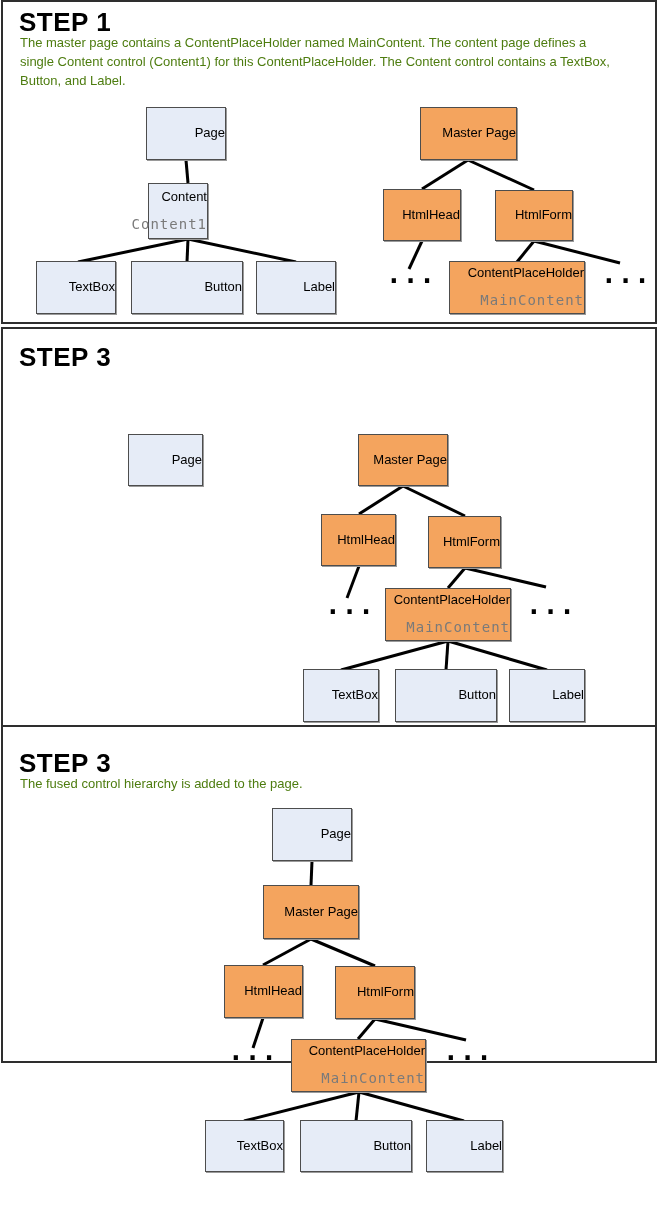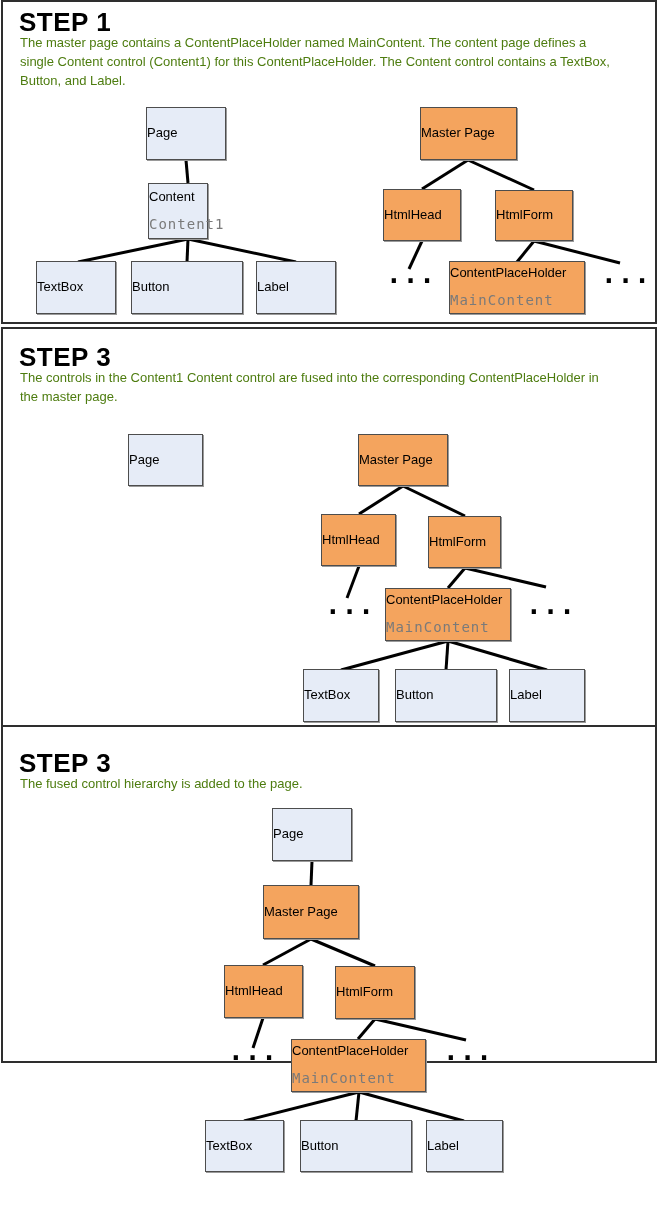--- a/index.html
+++ b/index.html
@@ -26,21 +26,21 @@
     font-size:26px;font-weight:bold;letter-spacing:0.5px;color:#000;
   }
   .desc{
     position:absolute;left:17px;width:598px;
     font-size:13px;line-height:19px;color:#4d7c0f;
   }
   .connectors{position:absolute;left:0;top:0;pointer-events:none;}
   .connectors line{stroke:var(--line);stroke-width:3;}
   .node{
     position:absolute;display:flex;flex-direction:column;
-    align-items:flex-start;justify-content:center;
+    align-items:flex-end;justify-content:center;
     border:1px solid var(--box-border);
     box-shadow:1px 1px 0 #9a9a9a;
     font-size:13px;color:#000;text-align:center;line-height:1.25;
   }
   .node.blue{background:var(--blue-box);}
   .node.orange{background:var(--orange-box);}
   .sublabel{
     font-family:"DejaVu Sans Mono","Liberation Mono",monospace;
     font-size:14px;color:var(--sublabel);letter-spacing:1px;margin-top:11px;
   }
@@ -102,21 +102,20 @@
       <span>ContentPlaceHolder</span>
       <span class="sublabel">MainContent</span>
     </div>
 
     <div class="dots" style="left:383px;top:261px">...</div>
     <div class="dots" style="left:598px;top:261px">...</div>
   </section>
 
   <section class="panel panel-2">
     <h2 class="title" style="top:13px">STEP 3</h2>
-    <p class="desc" style="top:39px">The controls in the Content1 Content control are fused into the corresponding ContentPlaceHolder in the master page.</p>
 
     <svg class="connectors" width="652" height="406" viewBox="0 0 652 406">
       <line x1="400" y1="157" x2="356" y2="185"></line>
       <line x1="400" y1="157" x2="462" y2="187"></line>
       <line x1="356" y1="237" x2="344" y2="269"></line>
       <line x1="462" y1="239" x2="445" y2="259"></line>
       <line x1="462" y1="239" x2="543" y2="258"></line>
       <line x1="445" y1="312" x2="338" y2="341"></line>
       <line x1="445" y1="312" x2="443" y2="341"></line>
       <line x1="445" y1="312" x2="544" y2="341"></line>

